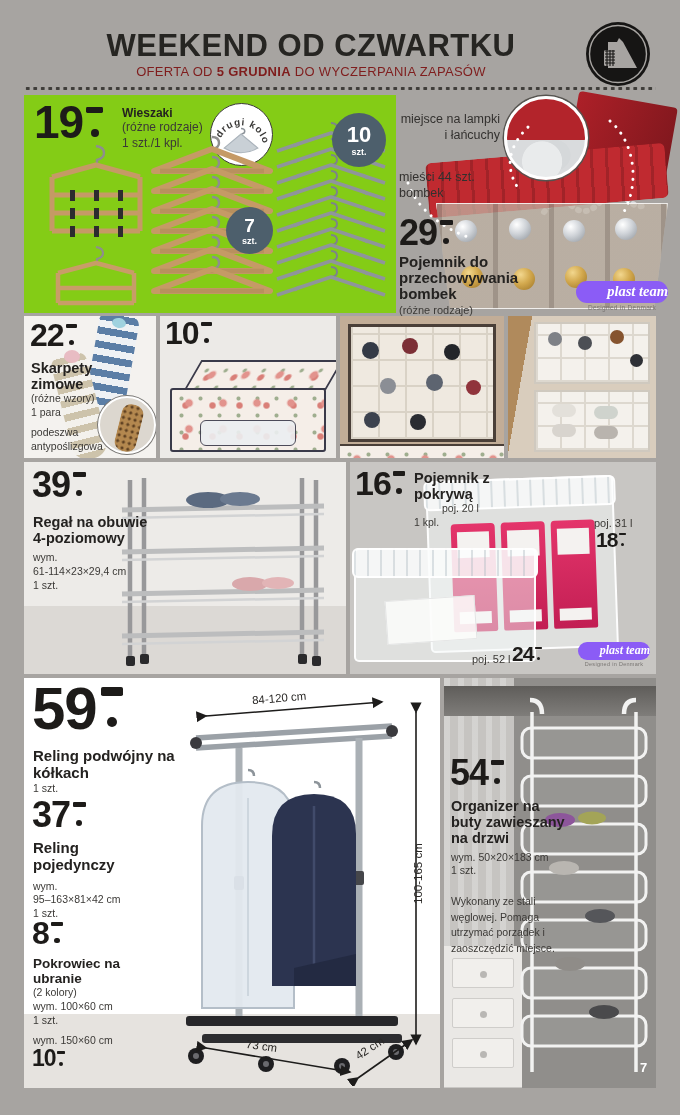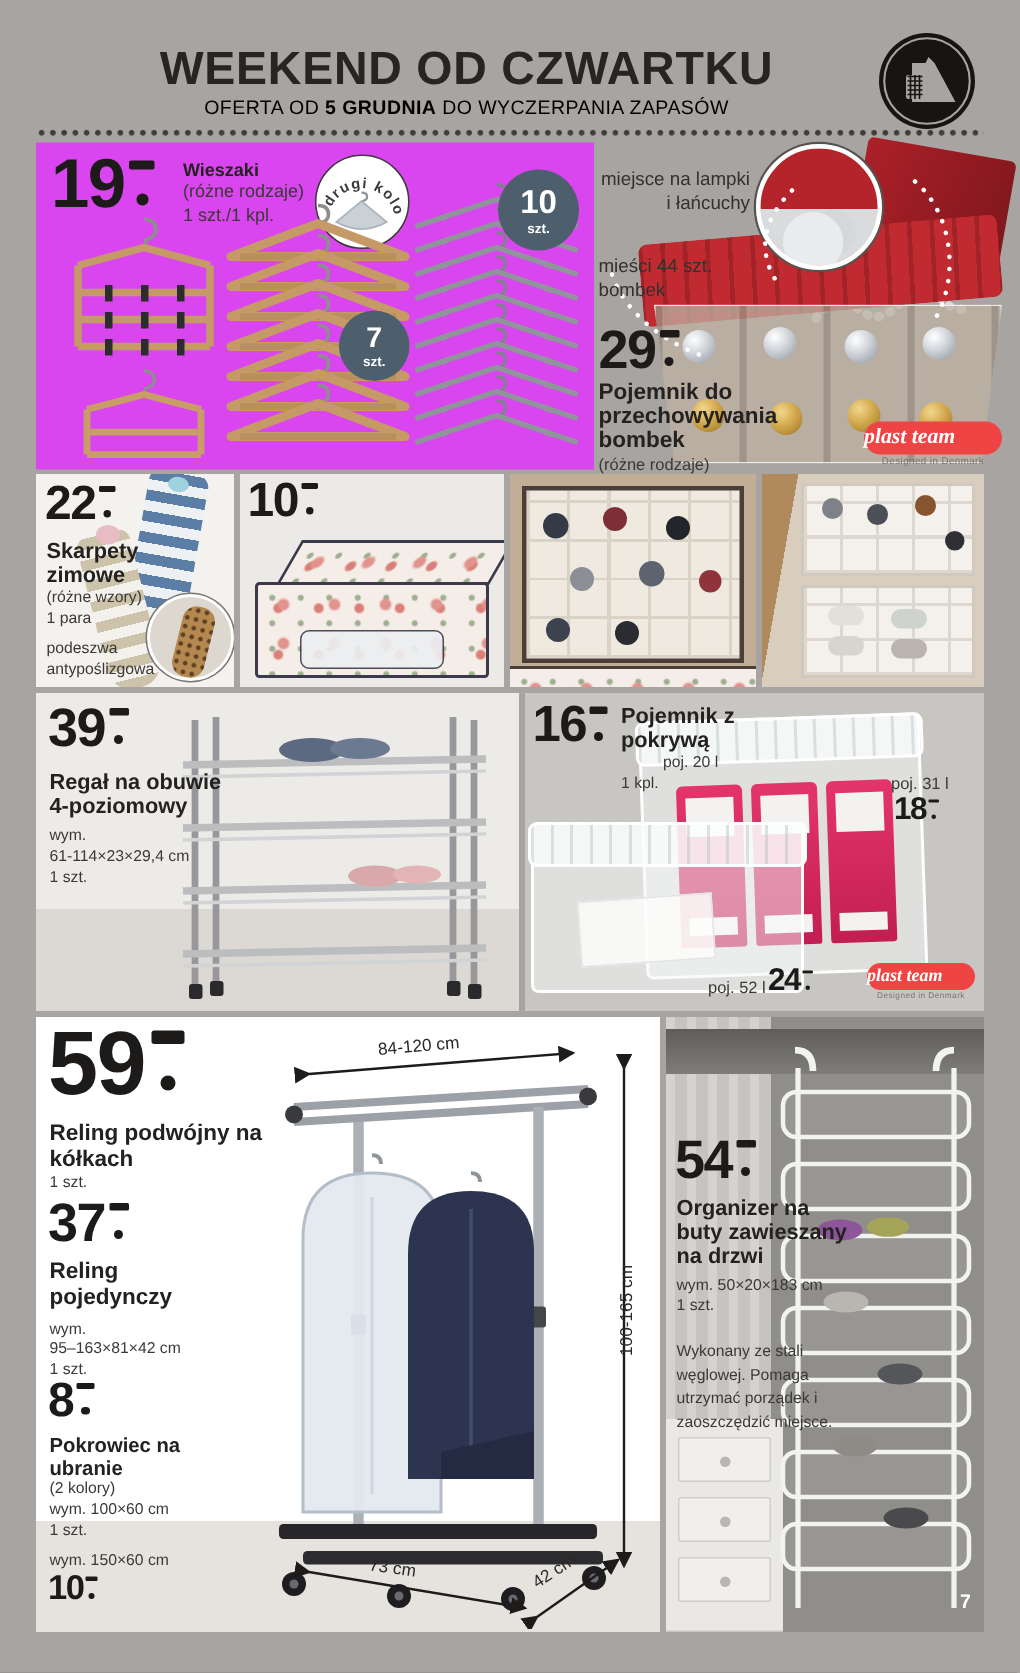--- a/index.html
+++ b/index.html
@@ -1,45 +1,45 @@
 <!DOCTYPE html>
 <html><head>
 <meta charset="utf-8">
 <style>
   * { margin:0; padding:0; box-sizing:border-box; }
   html,body { background:#8c8a87; }
   body { font-family:"Liberation Sans", sans-serif; color:#2a2826; }
   #page { position:relative; width:680px; height:1115px; background:#a7a4a1; overflow:hidden; margin:0 auto; }
   .abs { position:absolute; }
-  .card { position:absolute; background:#d946ef; }
+  .card { position:absolute; background:#84cc16; }
 
   
   .hd-title { left:0; right:0; top:28px; text-align:center; padding-right:58px;
     font-size:31px; font-weight:bold; letter-spacing:.5px; color:#262522; }
   .hd-sub { left:0; right:0; top:64px; text-align:center; padding-right:58px;
-    font-size:13px; color:#000000; letter-spacing:.3px; }
+    font-size:13px; color:#7f1d1d; letter-spacing:.3px; }
   .hd-sub b { font-weight:bold; }
   .hd-dots { left:24px; top:86px; width:632px; height:5px;
     background-image:radial-gradient(circle,#3f3d3a 1.7px,transparent 2px);
     background-size:7.5px 5px; background-repeat:repeat-x; }
   .logo { left:584px; top:20px; width:68px; height:68px; }
 
   
   .price { font-weight:bold; color:#1d1b19; letter-spacing:-1px; line-height:.95;
     display:inline-flex; align-items:flex-start; }
   .pm { display:inline-flex; flex-direction:column; justify-content:space-between;
     align-items:center; height:.66em; margin-left:.07em; margin-top:.12em; }
   .pm .pmd { width:.36em; height:.14em; background:#1d1b19; border-radius:.03em; }
   .pm .pmo { width:.17em; height:.17em; background:#1d1b19; border-radius:50%; }
   .pname { font-weight:bold; color:#242220; font-size:15px; line-height:1.12; }
   .psm { font-size:11px; color:#3b3936; line-height:1.3; }
   .note { font-size:12.5px; color:#33312f; line-height:1.25; }
 
   
-  .plast { background:#ef4444; color:#fff; border-radius:12px; text-align:left;
+  .plast { background:#8b5cf6; color:#fff; border-radius:12px; text-align:right;
     font-family:"Liberation Serif", serif; font-style:italic; font-weight:bold; }
   .plast-sub { font-size:6.5px; color:#787572; text-align:center; letter-spacing:.3px; }
 
   
   .badge { border-radius:50%; background:#4d5f6c; color:#fff; display:flex;
     flex-direction:column; align-items:center; justify-content:center; line-height:1; }
   .badge .bn { font-weight:bold; }
   .badge .bu { font-size:9px; font-weight:bold; margin-top:2px; }
   .drugi { border-radius:50%; background:#fff; border:1.5px solid #3b3a38; }
 

